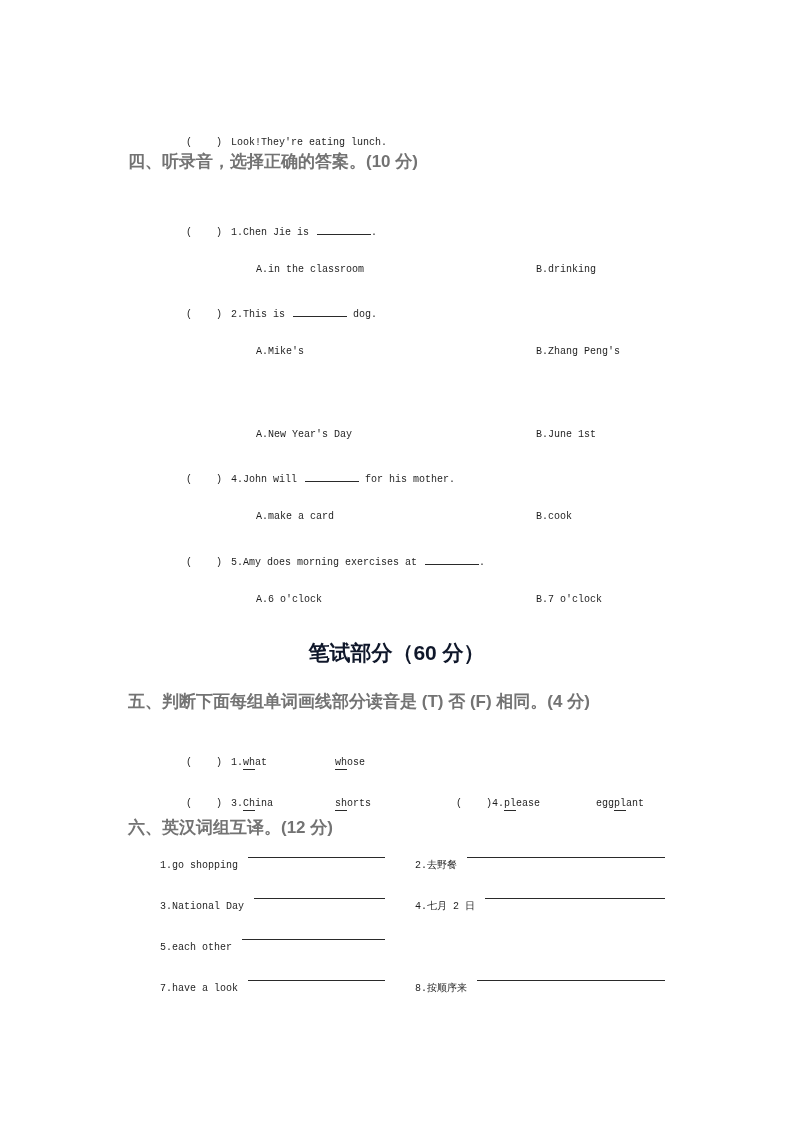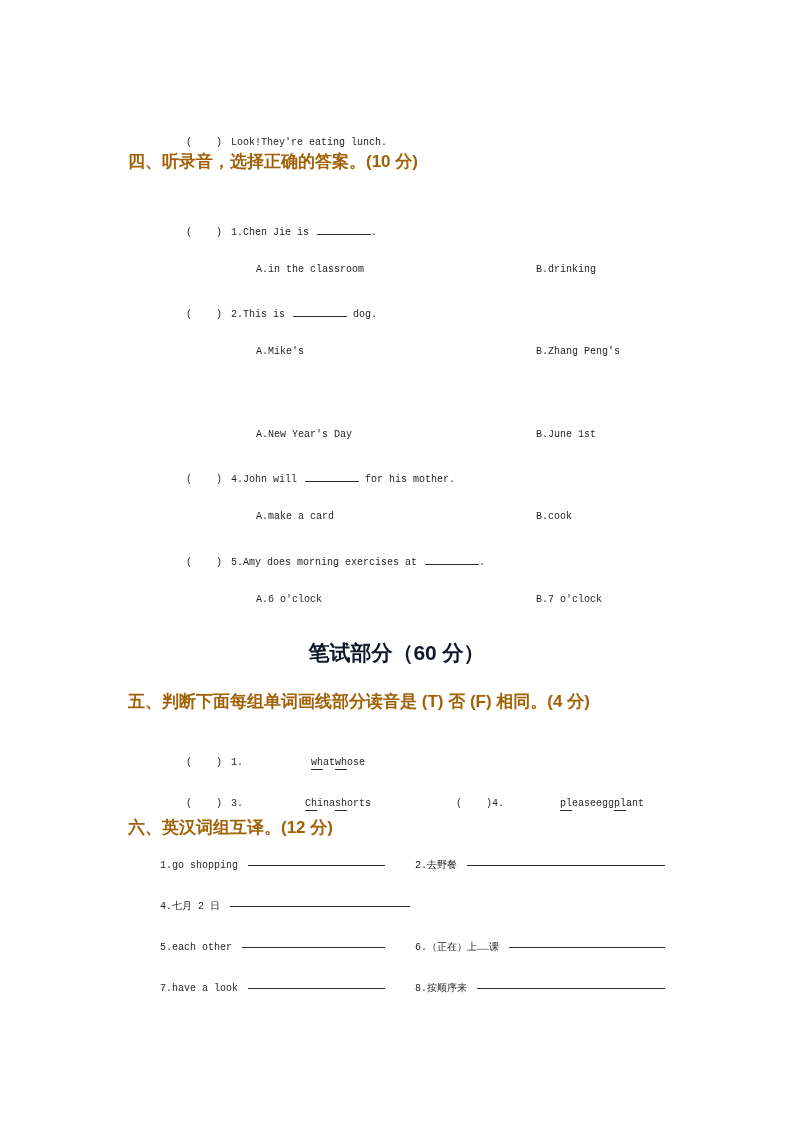--- a/index.html
+++ b/index.html
@@ -8,43 +8,43 @@
     width:793px;height:1122px;
     background:#ffffff;
     font-family:"Liberation Mono","DejaVu Sans Mono",monospace;
     color:#1f1f1f;
     overflow:hidden;
   }
   .abs{position:absolute;white-space:pre;}
   .mono{font-family:"Liberation Mono","DejaVu Sans Mono",monospace;font-size:10px;line-height:20px;}
   .cn-title{
     font-family:"Liberation Sans","DejaVu Sans",sans-serif;
-    font-weight:700;font-size:17px;color:#a16207;line-height:22px;
+    font-weight:700;font-size:17px;color:#737373;line-height:22px;
   }
   .big-title{
     font-family:"Liberation Sans","DejaVu Sans",sans-serif;
     font-weight:700;font-size:21px;color:#0f172a;
     left:0;width:793px;text-align:center;white-space:pre;
   }
   .q-left{left:162px;}
   .opt-left{left:232px;}
   .optA{display:inline-block;width:280px;}
   .blank{
     display:inline-block;width:54px;height:15px;
     border-bottom:1.2px solid #2a2a2a;
     margin-left:8px;vertical-align:baseline;
   }
   .num{margin-left:9px;}
   .num2{margin-left:0;}
   .ul{border-bottom:1.5px solid #2a2a2a;padding-bottom:0.5px;}
-  .wordA{display:inline-block;width:92px;text-align:right;}
+  .wordA{display:inline-block;width:92px;}
   .s5-row{left:162px;width:600px;}
   .s5-cell2{position:absolute;left:258px;top:0;white-space:pre;}
   .s6-row{left:160px;width:505px;display:flex;white-space:normal;}
-  .s6-item{display:flex;align-items:center;}
+  .s6-item{display:flex;align-items:flex-start;}
   .s6-item.c1{width:225px;margin-right:30px;}
   .s6-item.c2{width:250px;}
   .s6-label{white-space:pre;}
   .s6-blank{
     flex:1;border-bottom:1.4px solid #2a2a2a;
     margin-left:10px;height:1px;margin-bottom:3px;
   }
 </style>
 </head>
 <body>
@@ -111,33 +111,33 @@
         <span class="s6-label">1.go shopping</span>
         <span class="s6-blank"></span>
       </span>
     <span class="s6-item c2">
         <span class="s6-label">2.去野餐</span>
         <span class="s6-blank"></span>
       </span>
   </div>
 
   <div class="abs mono s6-row" style="top:897px">
+    <span class="s6-item c1">
+        <span class="s6-label">3.National Day</span>
+        <span class="s6-blank"></span>
+      </span>
     <span class="s6-item c2">
         <span class="s6-label">4.七月 2 日</span>
         <span class="s6-blank"></span>
       </span>
   </div>
 
   <div class="abs mono s6-row" style="top:938px">
     <span class="s6-item c1">
         <span class="s6-label">5.each other</span>
-        <span class="s6-blank"></span>
-      </span>
-    <span class="s6-item c2">
-        <span class="s6-label">6.（正在）上……课</span>
         <span class="s6-blank"></span>
       </span>
   </div>
 
   <div class="abs mono s6-row" style="top:979px">
     <span class="s6-item c1">
         <span class="s6-label">7.have a look</span>
         <span class="s6-blank"></span>
       </span>
     <span class="s6-item c2">

